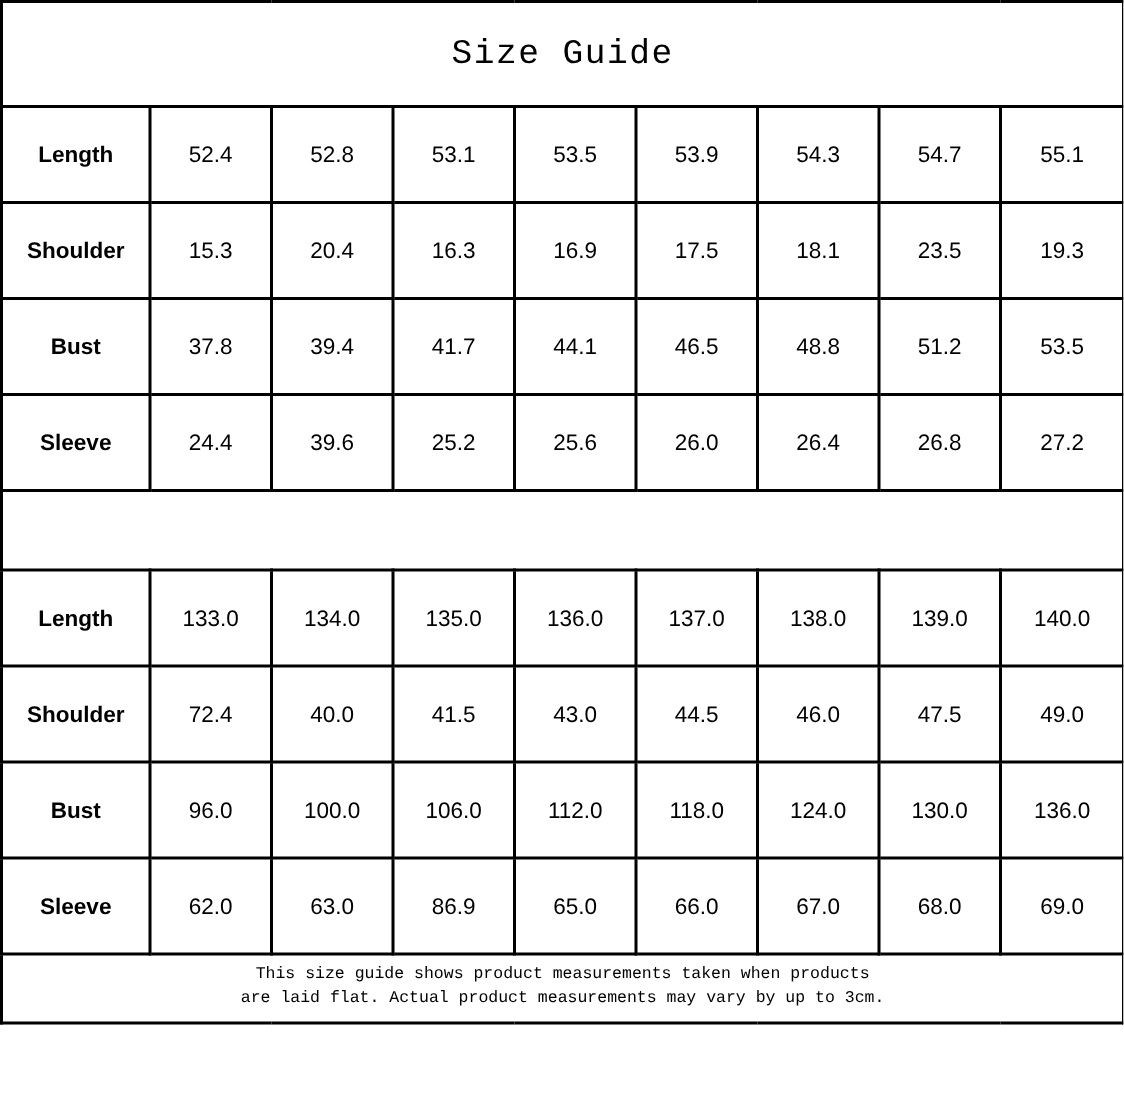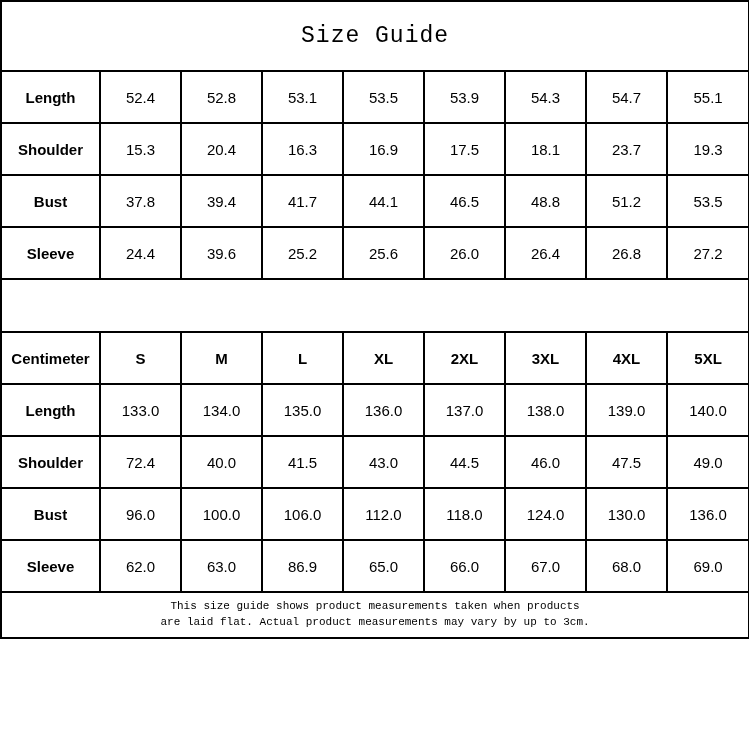--- a/index.html
+++ b/index.html
@@ -36,21 +36,21 @@
     height: 70px;
     font-family: "Liberation Mono", "DejaVu Sans Mono", monospace;
     font-size: 23px;
     letter-spacing: 1px;
   }
   tr.header-row th {
     height: 52px;
     font-weight: bold;
   }
   tr.data-row {
-    height: 52px;
+    height: 64px;
     border-radius: 10px;
   }
   tr.data-row th {
     font-weight: bold;
   }
   tr.gap-row td {
     height: 53px;
   }
   tr.footer-row td {
     height: 46px;
@@ -93,21 +93,21 @@
           <td>55.1</td>
         </tr>
         <tr class="data-row">
           <th>Shoulder</th>
           <td>15.3</td>
           <td>20.4</td>
           <td>16.3</td>
           <td>16.9</td>
           <td>17.5</td>
           <td>18.1</td>
-          <td>23.7</td>
+          <td>23.5</td>
           <td>19.3</td>
         </tr>
         <tr class="data-row">
           <th>Bust</th>
           <td>37.8</td>
           <td>39.4</td>
           <td>41.7</td>
           <td>44.1</td>
           <td>46.5</td>
           <td>48.8</td>
@@ -125,31 +125,20 @@
           <td>26.8</td>
           <td>27.2</td>
         </tr>
       </tbody>
     <tbody>
       <tr class="gap-row">
         <td colspan="9"></td>
       </tr>
     </tbody>
     <tbody id="cm-body">
-        <tr class="header-row">
-          <th>Centimeter</th>
-          <th>S</th>
-          <th>M</th>
-          <th>L</th>
-          <th>XL</th>
-          <th>2XL</th>
-          <th>3XL</th>
-          <th>4XL</th>
-          <th>5XL</th>
-        </tr>
         <tr class="data-row">
           <th>Length</th>
           <td>133.0</td>
           <td>134.0</td>
           <td>135.0</td>
           <td>136.0</td>
           <td>137.0</td>
           <td>138.0</td>
           <td>139.0</td>
           <td>140.0</td>

